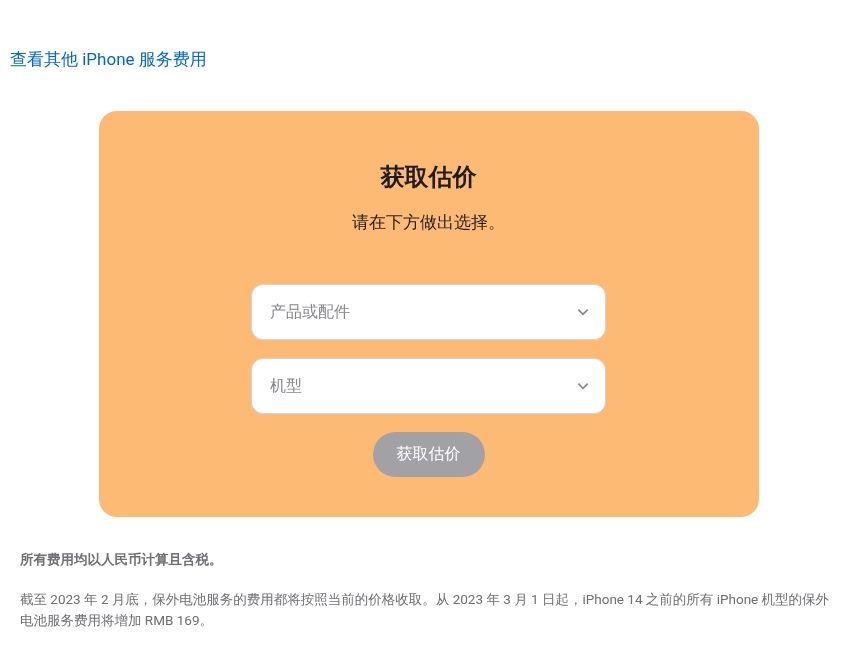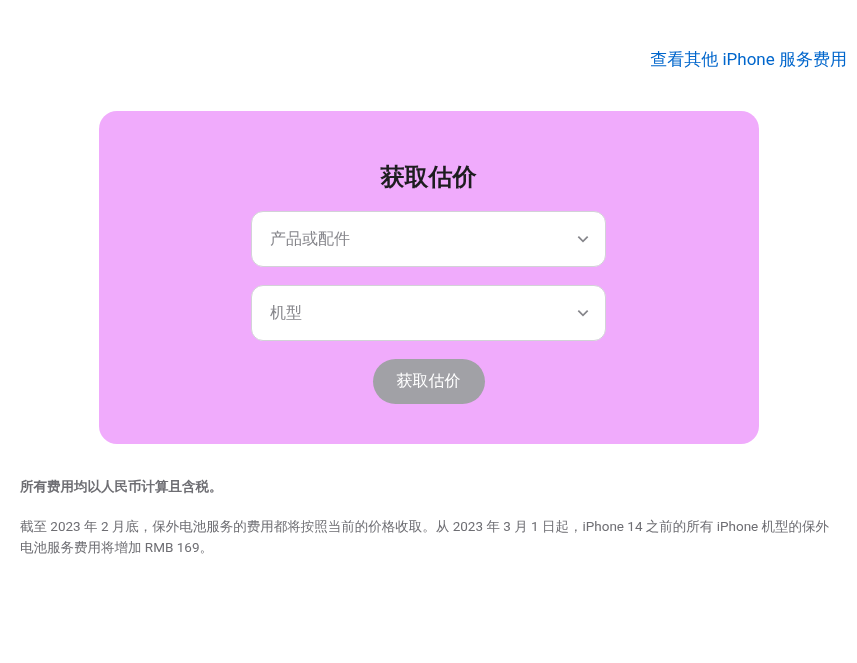--- a/index.html
+++ b/index.html
@@ -11,32 +11,32 @@
       font-family: -apple-system, BlinkMacSystemFont, "Segoe UI", Roboto, Helvetica, Arial, sans-serif;
       background: #fff;
       width: 857px;
       height: 663px;
       overflow: hidden;
     }
     .page {
       padding: 20px 10px;
     }
     .top-link {
-      text-align: right;
+      text-align: left;
       margin-top: 28px;
       margin-bottom: 40px;
     }
     .top-link a {
       color: #0066cc;
       text-decoration: none;
       font-size: 17px;
       font-weight: 400;
     }
     .card {
-      background: #f0abfc;
+      background: #fdba74;
       border-radius: 18px;
       width: 660px;
       margin: 0 auto;
       padding: 50px 40px 40px;
       text-align: center;
     }
     .card-title {
       font-size: 24px;
       font-weight: 600;
       color: #1d1d1f;
@@ -118,20 +118,21 @@
 </head>
 <body>
 
 <div class="page">
   <div class="top-link">
     <a href="#">查看其他 iPhone 服务费用</a>
   </div>
 
   <div class="card">
     <h2 class="card-title">获取估价</h2>
+    <p class="card-subtitle">请在下方做出选择。</p>
 
     <div class="select-wrap">
       <div class="select-field">
         <span>产品或配件</span>
       </div>
       <svg class="chevron" viewBox="0 0 12 12" fill="none" stroke="currentColor" stroke-width="1.5">
         <path d="M2 4 L6 8 L10 4"></path>
       </svg>
     </div>
 

